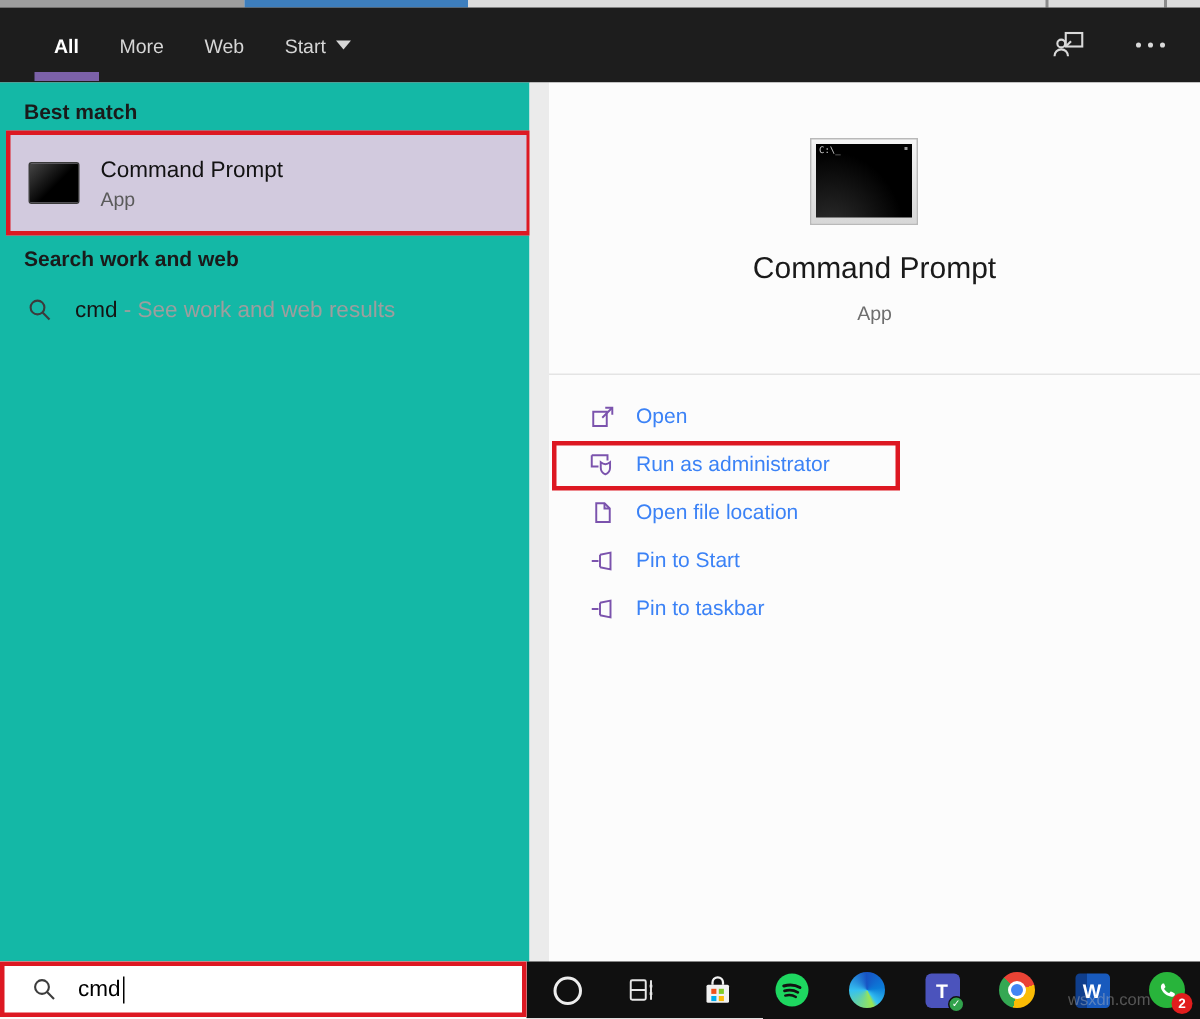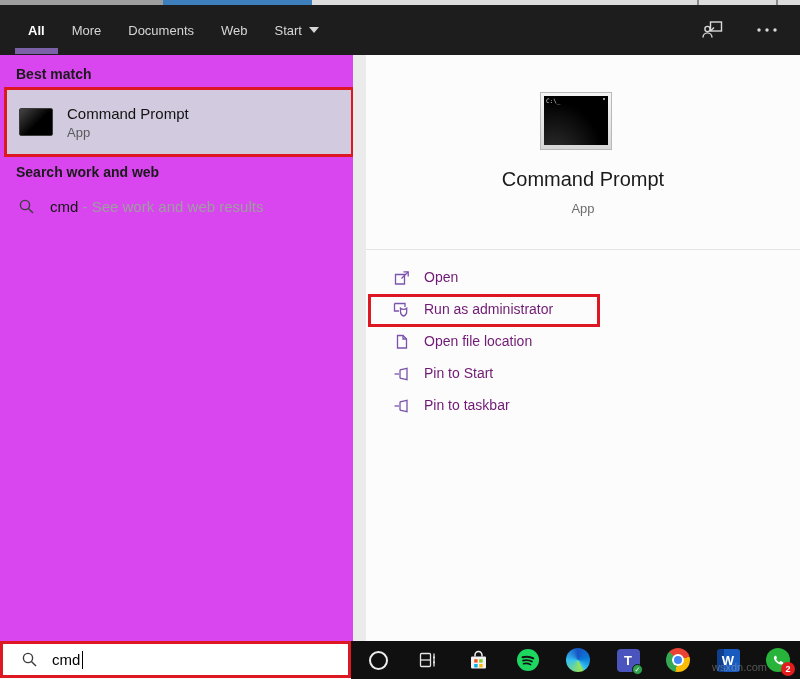--- a/index.html
+++ b/index.html
@@ -9,28 +9,28 @@
   
   .top-strip { position:absolute; left:0; top:0; width:800px; height:5px; background:#dcdcdc; }
   .top-strip .seg-gray  { position:absolute; left:0;   top:0; width:163px; height:5px; background:#9e9e9e; }
   .top-strip .seg-blue  { position:absolute; left:163px; top:0; width:149px; height:5px; background:#3d7ebd; }
   .top-strip .tick      { position:absolute; top:0; width:2px; height:5px; background:#8a8a8a; }
 
   
   .header { position:absolute; left:0; top:5px; width:800px; height:50px; background:#1d1d1d; display:flex; align-items:stretch; }
   .tabs { display:flex; align-items:stretch; padding-left:28px; }
   .tab { position:relative; display:flex; align-items:center; color:#d6d6d6; font-size:13px; margin-right:27px; cursor:default; }
-  .tab.active { color:#ffffff; font-weight:bold; }
+  .tab.active { color:#ffffff; font-weight:bold;margin-left:8px; }
   .tab.active::after { content:""; position:absolute; left:-13px; right:-13px; bottom:1px; height:6px; background:#7b61a8; }
   .tab .drop-arrow { width:0; height:0; border-left:5px solid transparent; border-right:5px solid transparent; border-top:6px solid #d6d6d6; margin-left:7px; }
   .header-icons { margin-left:auto; display:flex; align-items:center; gap:32px; padding-right:22px; }
   .hicon { display:flex; align-items:center; }
 
   
-  .left-panel { position:absolute; left:0; top:55px; width:353px; height:586px; background:#d946ef; }
+  .left-panel { position:absolute; left:0; top:55px; width:353px; height:586px; background:#14b8a6; }
   .gutter     { position:absolute; left:353px; top:55px; width:13px; height:587px; background:#ebebeb; }
   .preview    { position:absolute; left:366px; top:55px; width:434px; height:587px; background:#fcfcfc; }
 
   .section-heading { position:absolute; left:16px; font-size:14px; font-weight:bold; color:#1a1a1a; }
 
   
   .annot { border:3px solid #dd1822; }
   .best-match-box { position:absolute; left:4px; top:87px; width:350px; height:70px; background:#d2cade; display:flex; align-items:center; padding-left:12px; }
   .cmd-icon-small { width:34px; height:28px; border:1px solid #3a3a3a; border-radius:2px; background:linear-gradient(135deg,#454545 0%,#000 55%); flex:0 0 auto; }
   .bm-text { margin-left:14px; display:flex; flex-direction:column; gap:3px; }
@@ -48,21 +48,21 @@
   .cmd-icon-big .screen-black { position:relative; width:100%; height:100%; background:radial-gradient(ellipse at 15% 130%, #333 0%, #000 65%); }
   .cmd-icon-big .prompt-txt { position:absolute; left:2px; top:1px; color:#cfcfcf; font-family:"DejaVu Sans Mono", monospace; font-size:6px; }
   .cmd-icon-big .dot { position:absolute; right:3px; top:2px; width:2px; height:2px; background:#9a9a9a; }
   .preview-title { position:absolute; left:0; top:113px; width:434px; text-align:center; font-size:20px; color:#1a1a1a; }
   .preview-sub   { position:absolute; left:0; top:146px; width:434px; text-align:center; font-size:13px; color:#6e6e6e; }
   .preview-divider { position:absolute; left:0; top:194px; width:434px; height:1px; background:#e4e4e4; }
 
   .actions { position:absolute; left:0; top:206px; width:434px; }
   .action-row { display:flex; align-items:center; height:32px; padding-left:26px; }
   .action-icon { width:18px; height:18px; flex:0 0 auto; display:flex; align-items:center; justify-content:center; }
-  .action-label { margin-left:14px; font-size:14px; color:#701a75; }
+  .action-label { margin-left:14px; font-size:14px; color:#3b82f6; }
   .runas-box { position:absolute; left:368px; top:294px; width:232px; height:33px; pointer-events:none; }
 
   
   .search-box { position:absolute; left:0; top:641px; width:351px; height:37px; background:#ffffff; display:flex; align-items:center; padding-left:18px; z-index:5; }
   .search-text { margin-left:14px; font-size:15px; color:#000; }
   .caret { display:inline-block; width:1px; height:18px; background:#000; margin-left:2px; vertical-align:middle; }
 
   
   .taskbar { position:absolute; left:351px; top:641px; width:449px; height:38px; background:#101010; display:flex; align-items:center; gap:26px; padding-left:15px; }
   .tb-item { position:relative; width:24px; height:24px; display:flex; align-items:center; justify-content:center; flex:0 0 auto; }
@@ -92,23 +92,20 @@
 
   <div class="header">
     <div class="tabs">
       <div class="tab active">
           <span>All</span>
         </div>
       <div class="tab">
           <span>More</span>
         </div>
       <div class="tab">
-          <span>Documents</span>
-        </div>
-      <div class="tab">
           <span>Web</span>
         </div>
       <div class="tab">
           <span>Start</span>
           <span class="drop-arrow"></span>
         </div>
     </div>
     <div class="header-icons">
       <div class="hicon">
         <svg width="22" height="20" viewBox="0 0 22 20" fill="none" stroke="#d9d9d9" stroke-width="1.4">

